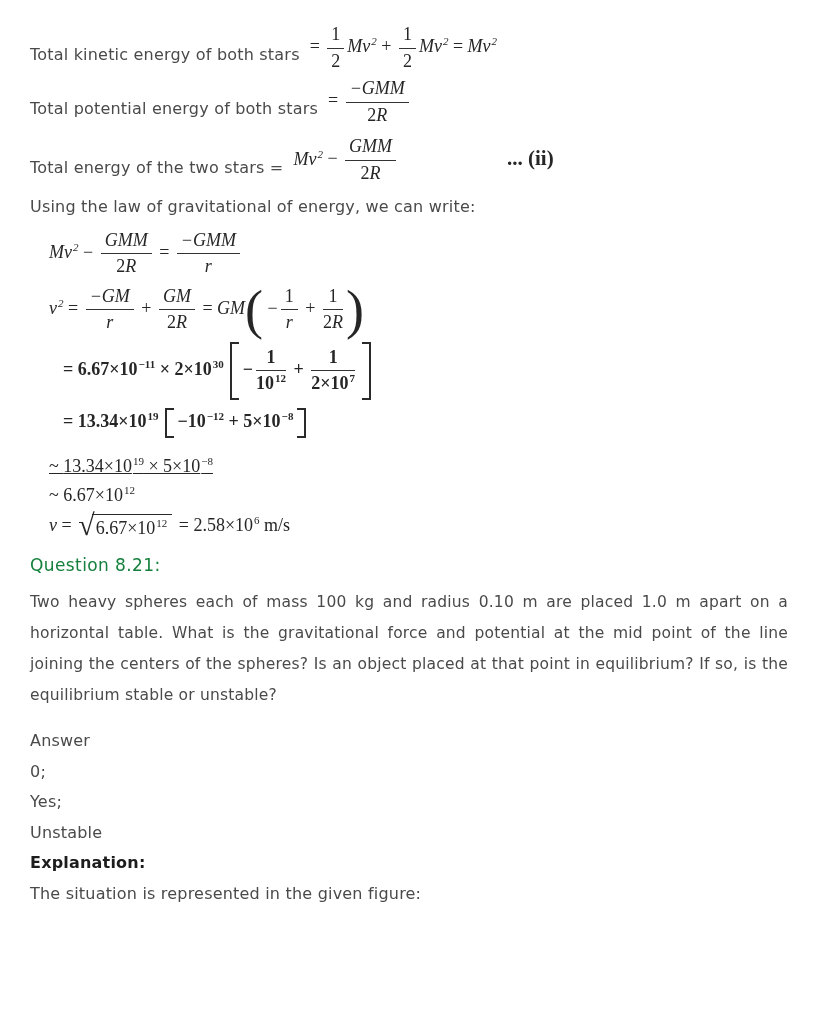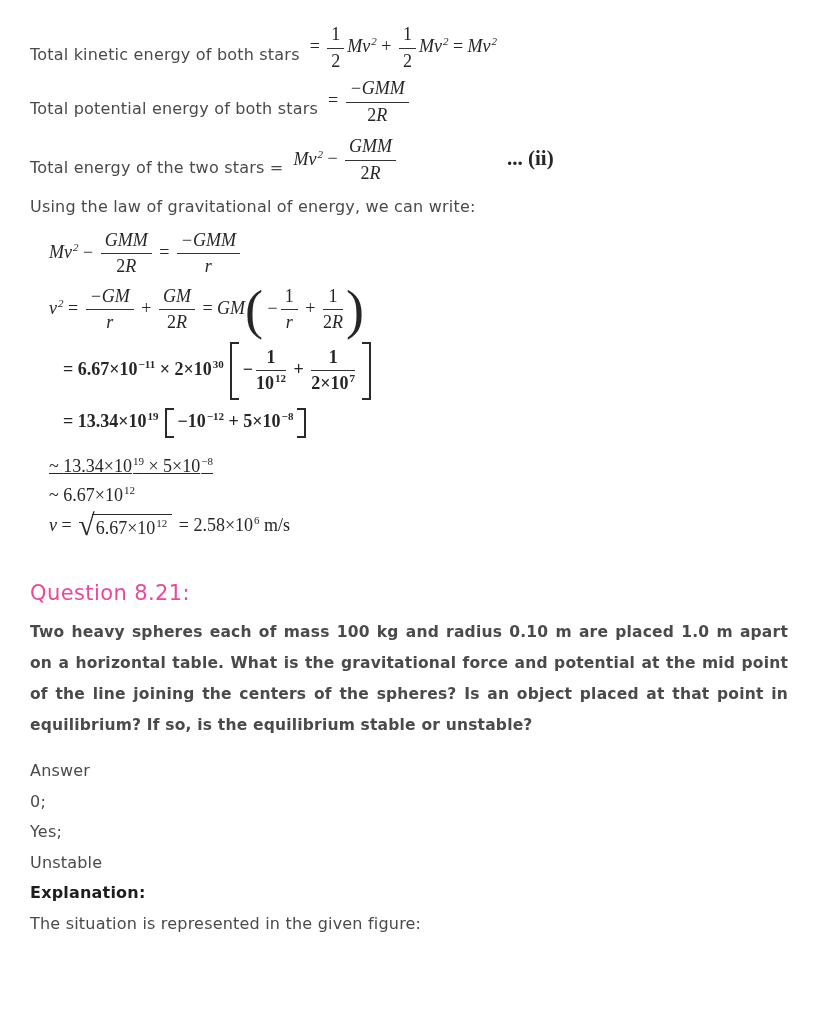--- a/index.html
+++ b/index.html
@@ -40,22 +40,22 @@
   .eqline.heavy{font-weight:bold;}
   .eqline.gaptop{margin-top:18px;text-decoration:underline;}
   .eqtag{
     font-family:"Liberation Serif","DejaVu Serif",serif;font-weight:bold;
     font-size:21px;color:#262626;align-self:center;margin-left:108px;padding-bottom:4px;
   }
 
   .bodyline{margin:12px 0 6px 0;letter-spacing:.2px;}
 
   
-  .qheading{margin-top:42px;font-size:21px;color:#ec4899;letter-spacing:.4px;}
-  .qtext{margin-top:12px;font-size:15.5px;line-height:31px;text-align:justify;letter-spacing:.2px;font-weight:bold;}
+  .qheading{margin-top:16px;font-size:17px;color:#15803d;letter-spacing:.4px;}
+  .qtext{margin-top:12px;font-size:15.5px;line-height:31px;text-align:justify;letter-spacing:.2px;}
   .ansblock{margin-top:8px;font-size:16px;line-height:30.5px;letter-spacing:.2px;}
   .ansblock p{margin:0;}
   .ansmath{font-family:"DejaVu Sans","Liberation Sans",sans-serif;font-size:16px;color:#4a4a4a;margin-left:0;}
   .ansmath sup{font-size:10px;}
   .expl{font-weight:bold;color:#1d1d1d;}
 </style>
 </head>
 <body>
 
 <div class="content">

